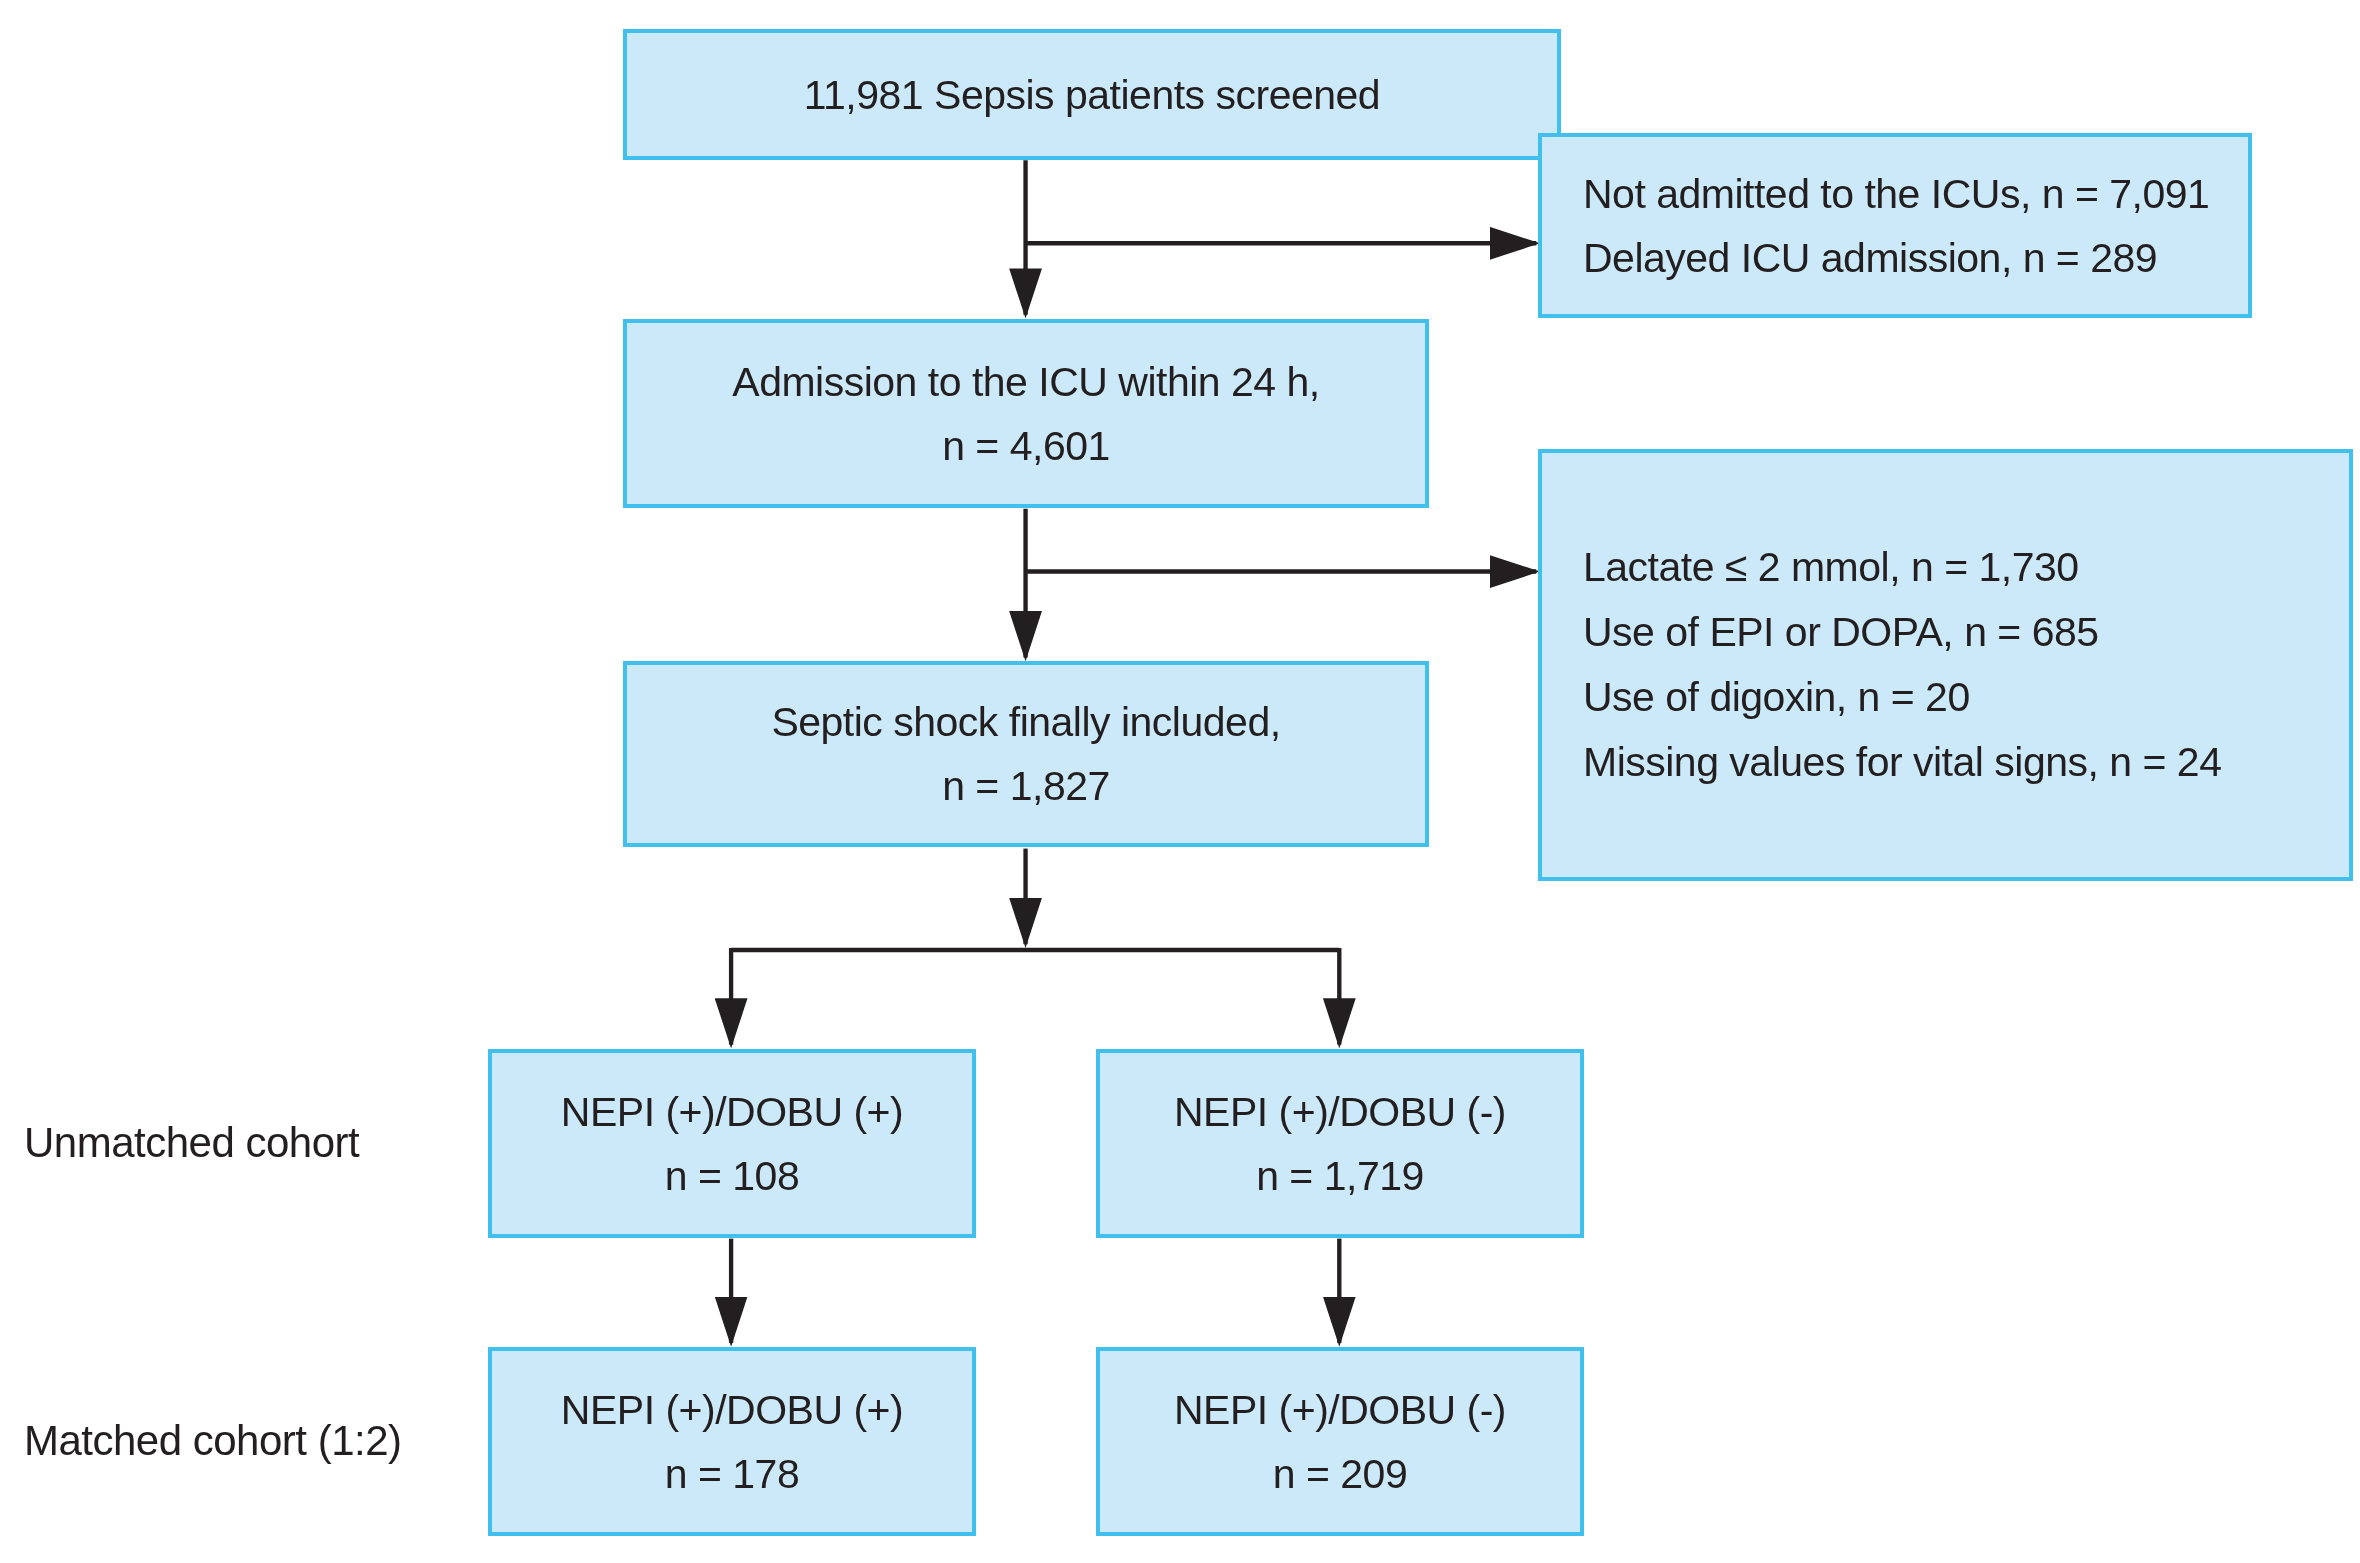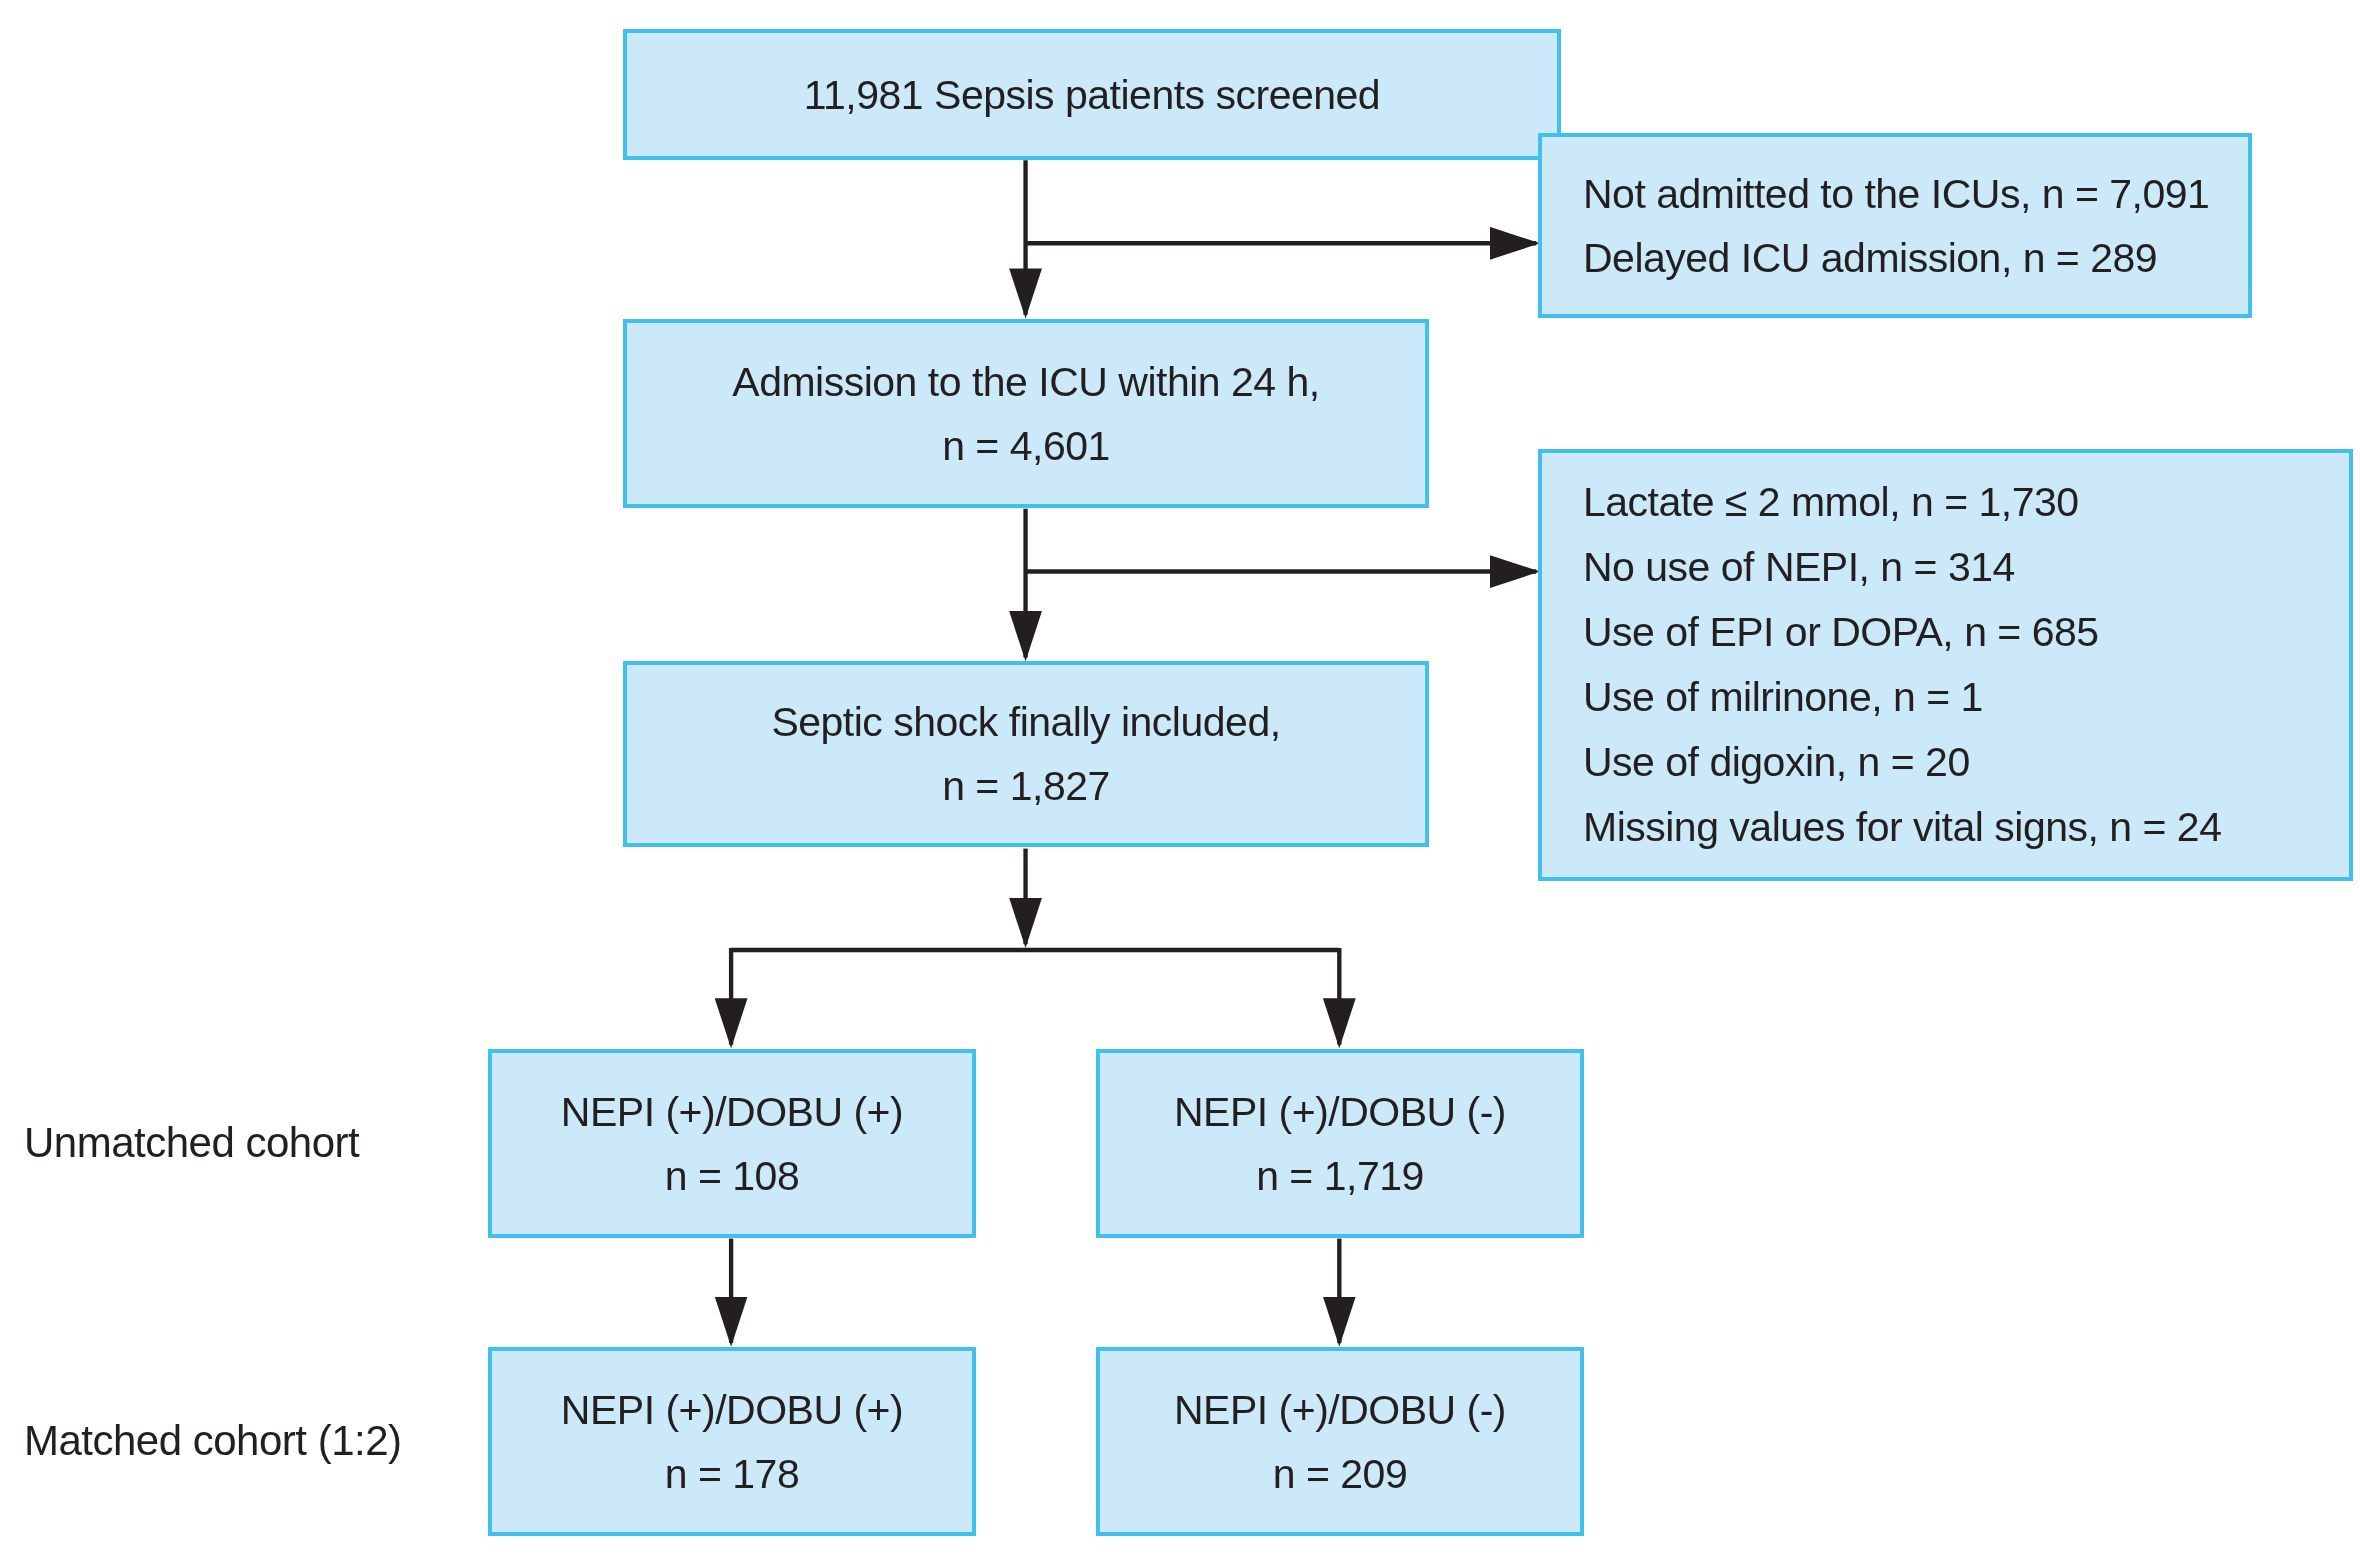--- a/index.html
+++ b/index.html
@@ -98,23 +98,21 @@
     <div>n = 1,827</div>
   </div>
 
   <div class="fbox left-aligned" style="left:1538px; top:133px; width:714px; height:185px;">
     <div>Not admitted to the ICUs, n = 7,091</div>
     <div>Delayed ICU admission, n = 289</div>
   </div>
 
   <div class="fbox left-aligned tall" style="left:1538px; top:449px; width:815px; height:432px;">
     <div>Lactate ≤ 2 mmol, n = 1,730</div>
-    <div>No use of NEPI, n = 314</div>
     <div>Use of EPI or DOPA, n = 685</div>
-    <div>Use of milrinone, n = 1</div>
     <div>Use of digoxin, n = 20</div>
     <div>Missing values for vital signs, n = 24</div>
   </div>
 
   <div class="row-label" style="left:24px; top:1122px;">Unmatched cohort</div>
 
   <div class="fbox centered" style="left:488px; top:1049px; width:488px; height:189px;">
     <div>NEPI (+)/DOBU (+)</div>
     <div>n = 108</div>
   </div>

